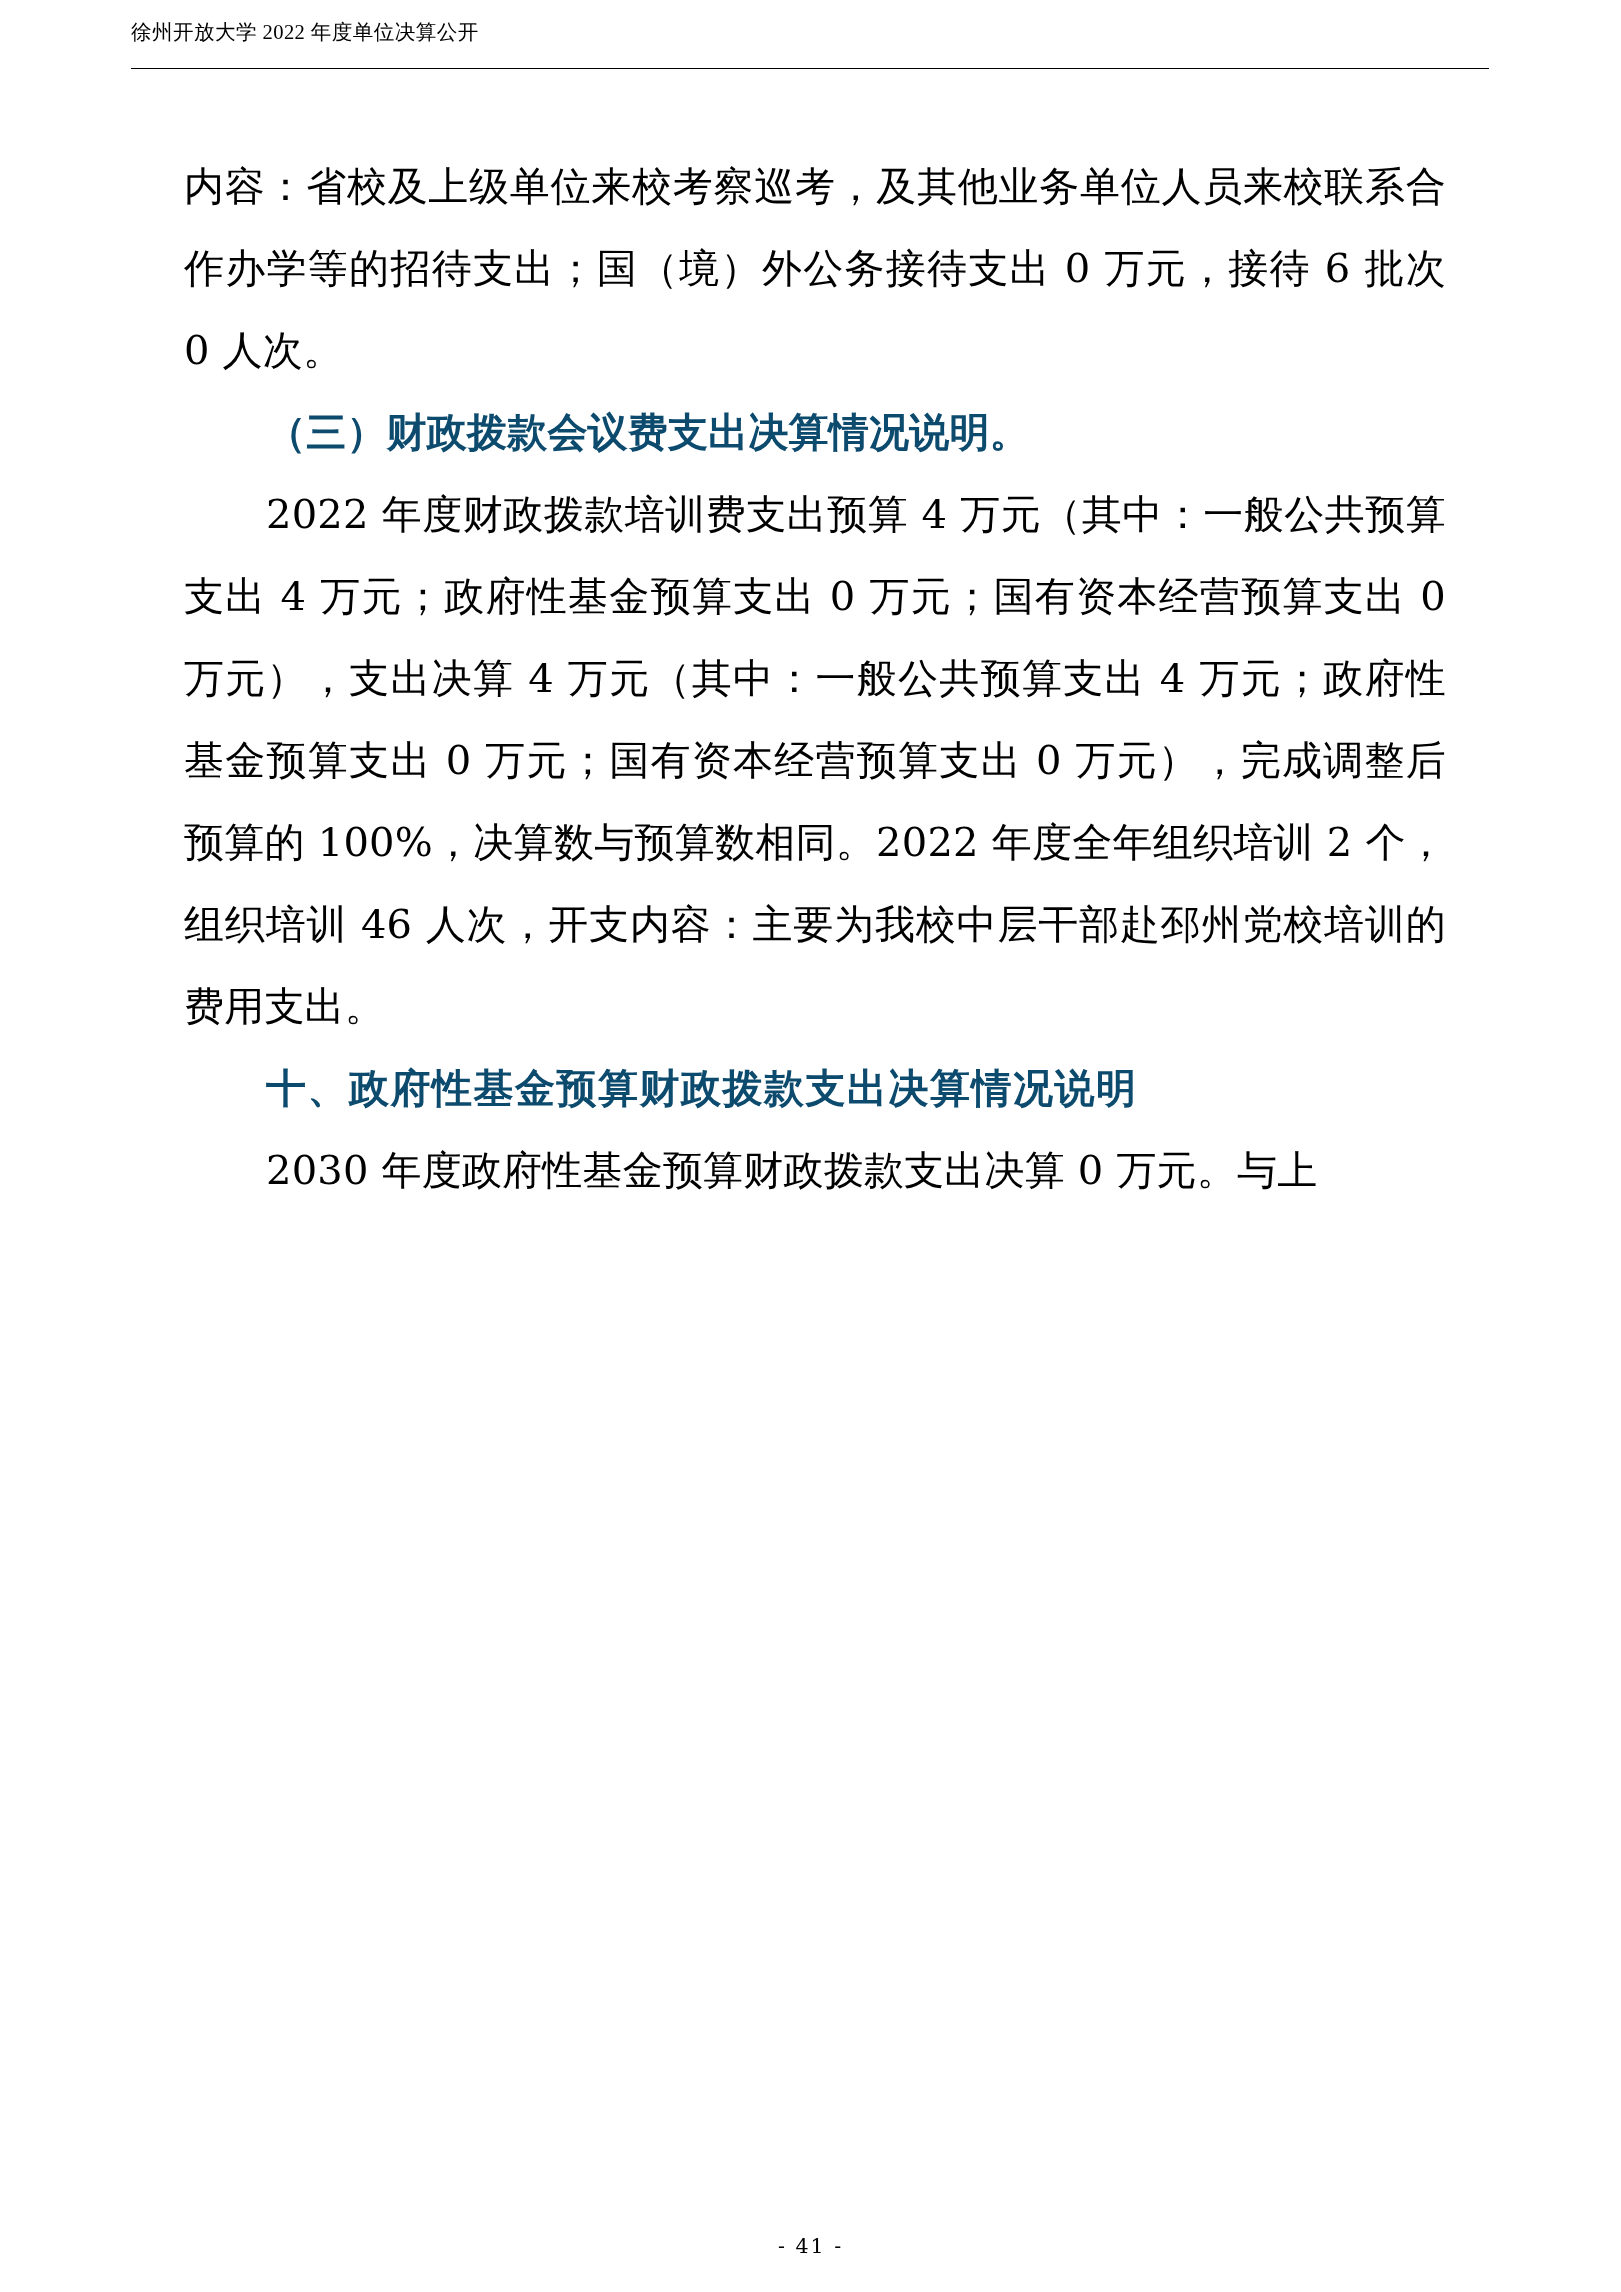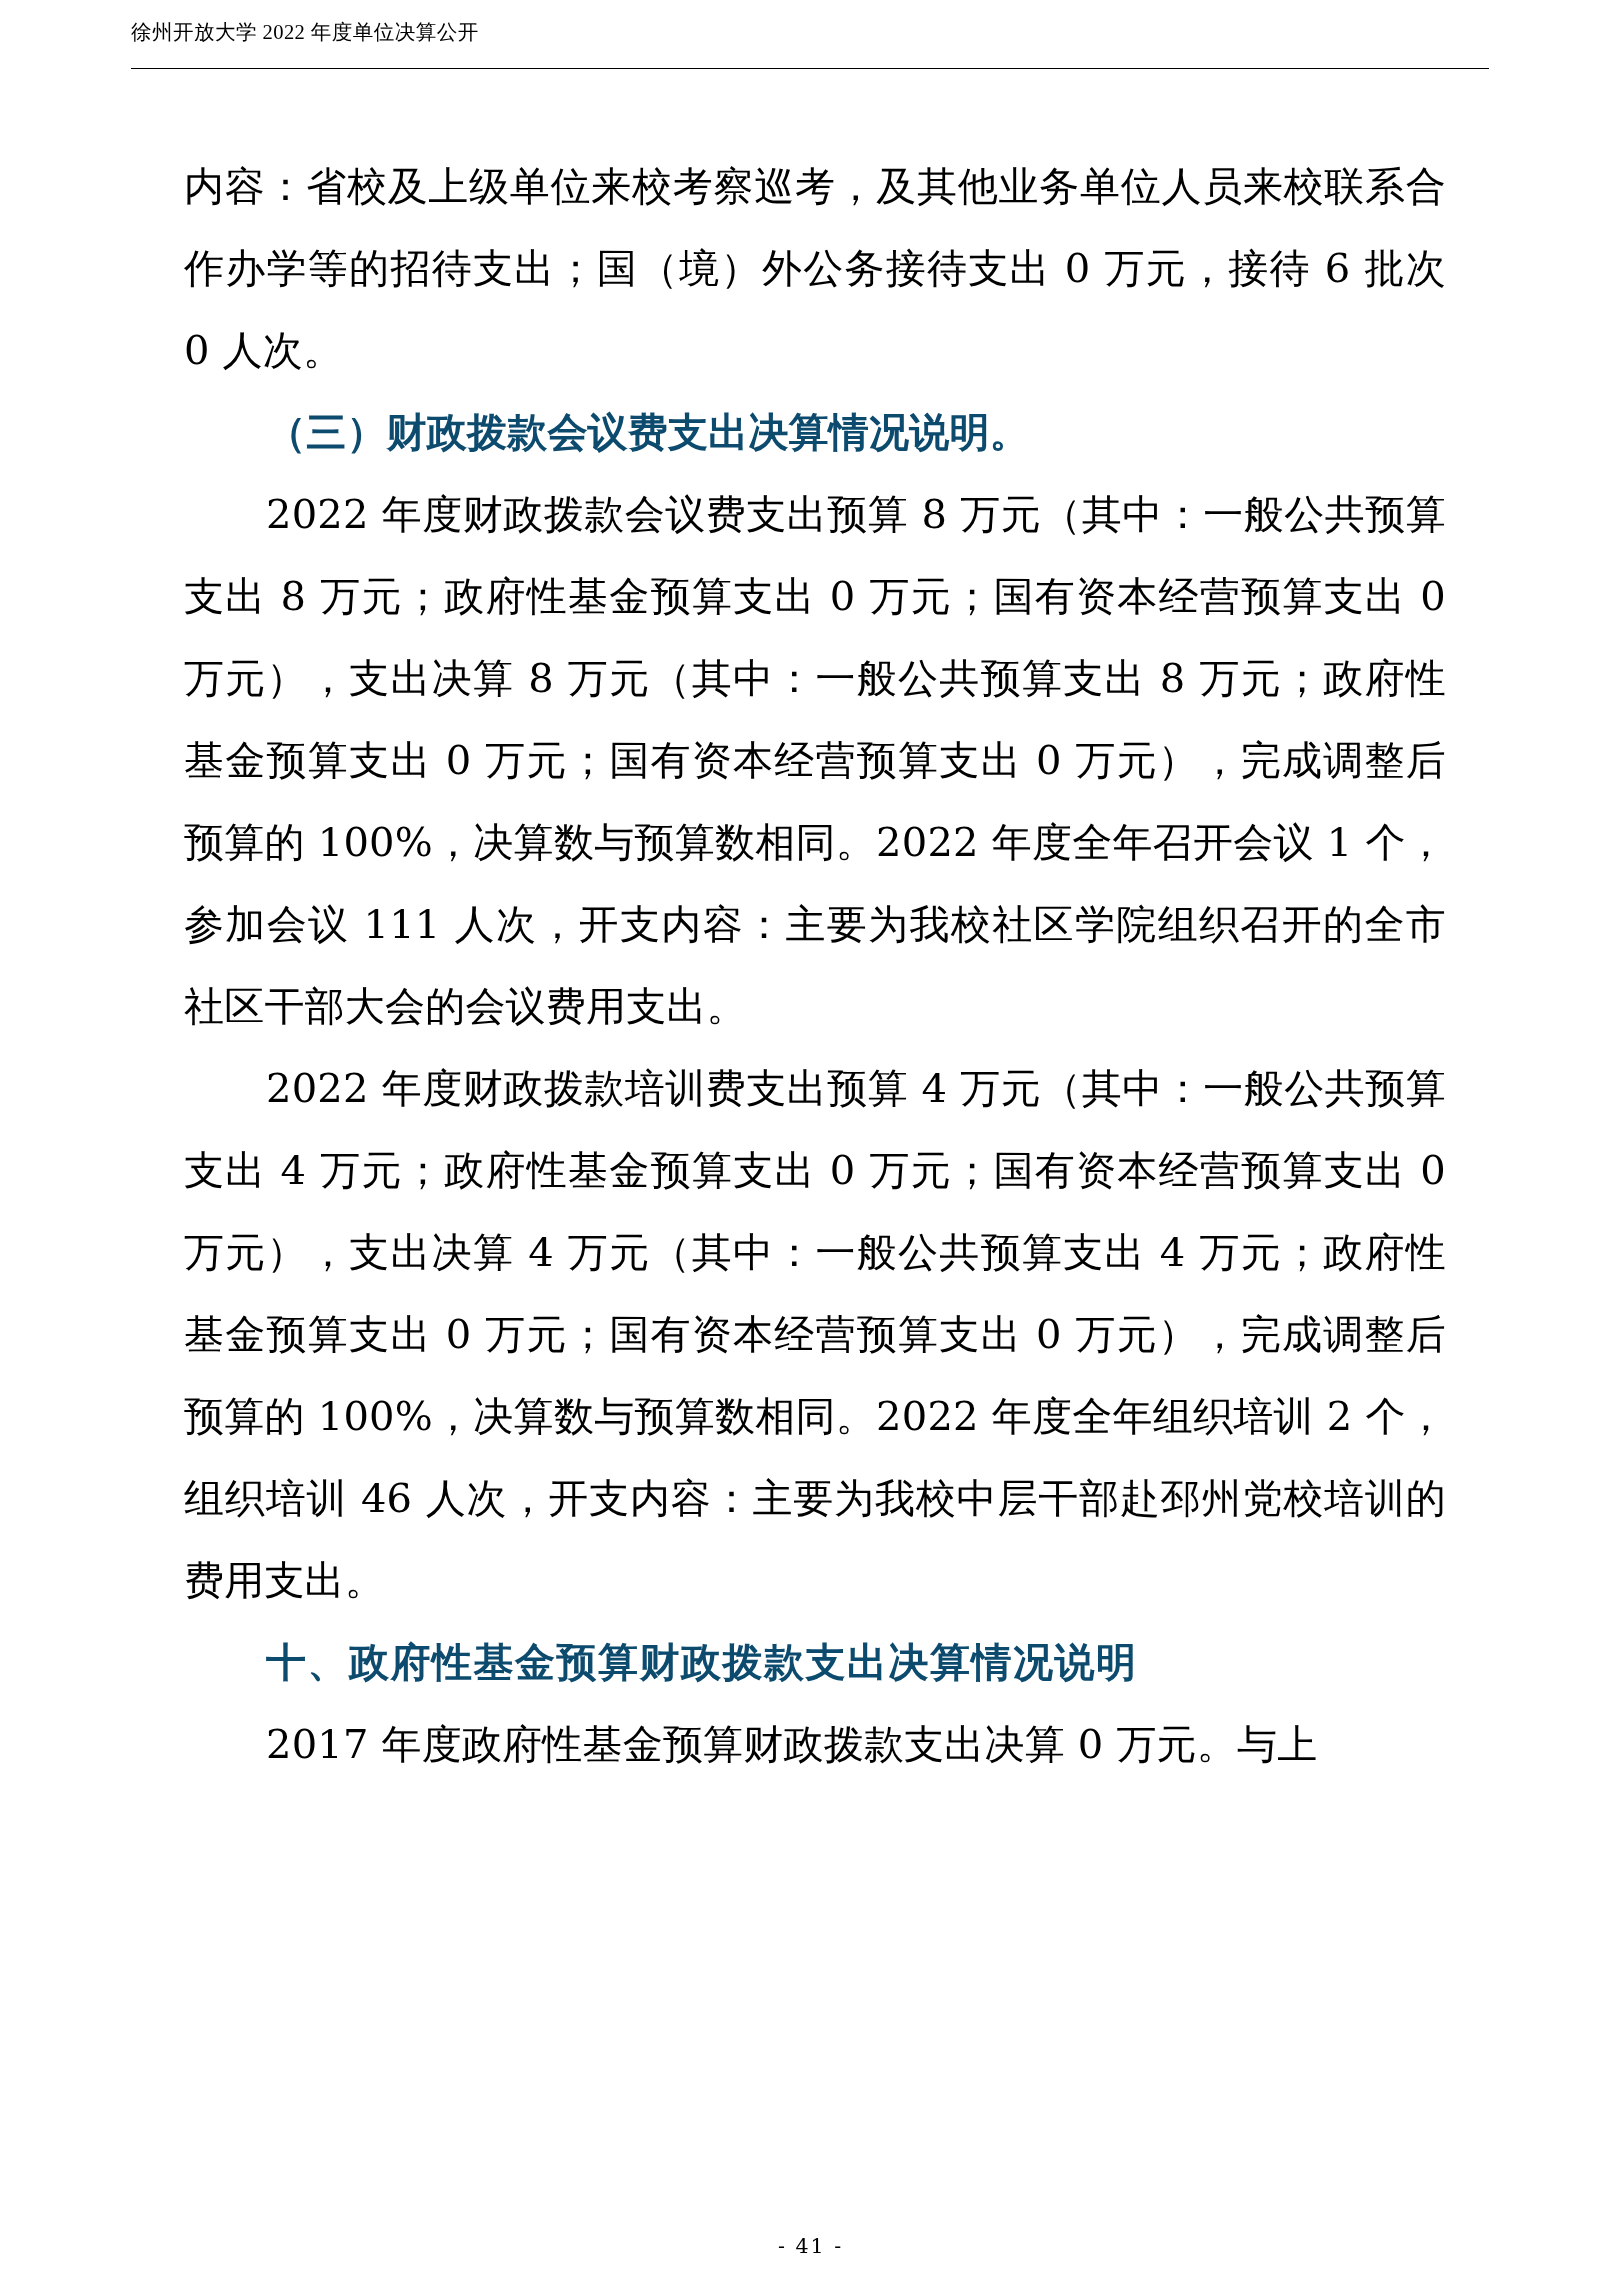--- a/index.html
+++ b/index.html
@@ -109,28 +109,27 @@
       <div class="header-title">徐州开放大学 2022 年度单位决算公开</div>
     </div>
   </div>
 
   <div class="content">
 
     <p class="para">内容：省校及上级单位来校考察巡考，及其他业务单位人员来校联系合作办学等的招待支出；国（境）外公务接待支出 0 万元，接待 6 批次 0 人次。</p>
 
     <p class="heading">（三）财政拨款会议费支出决算情况说明。</p>
 
-    <p class="para indent">2022 年度财政拨款会议费支出预算 8 万元（其中：一般公共预算支出 8 万元；政府性基金预算支出 0 万元；国有资本经营预算支出 0 万元），支出决算 8 万元（其中：一般公共预算支出 8 万元；政府性基金预算支出 0 万元；国有资本经营预算支出 0 万元），完成调整后预算的 100%，决算数与预算数相同。2022 年度全年召开会议 1 个，参加会议 111 人次，开支内容：主要为我校社区学院组织召开的全市社区干部大会的会议费用支出。</p>
 
 
     <p class="para indent">2022 年度财政拨款培训费支出预算 4 万元（其中：一般公共预算支出 4 万元；政府性基金预算支出 0 万元；国有资本经营预算支出 0 万元），支出决算 4 万元（其中：一般公共预算支出 4 万元；政府性基金预算支出 0 万元；国有资本经营预算支出 0 万元），完成调整后预算的 100%，决算数与预算数相同。2022 年度全年组织培训 2 个，组织培训 46 人次，开支内容：主要为我校中层干部赴邳州党校培训的费用支出。</p>
 
     <p class="heading major">十、政府性基金预算财政拨款支出决算情况说明</p>
 
-    <p class="para indent">2017 年度政府性基金预算财政拨款支出决算 0 万元。与上</p>
+    <p class="para indent">2030 年度政府性基金预算财政拨款支出决算 0 万元。与上</p>
 
   </div>
 
   <div class="footer">
     <span class="page-number">- 41 -</span>
   </div>
 
 </div>
 
 

